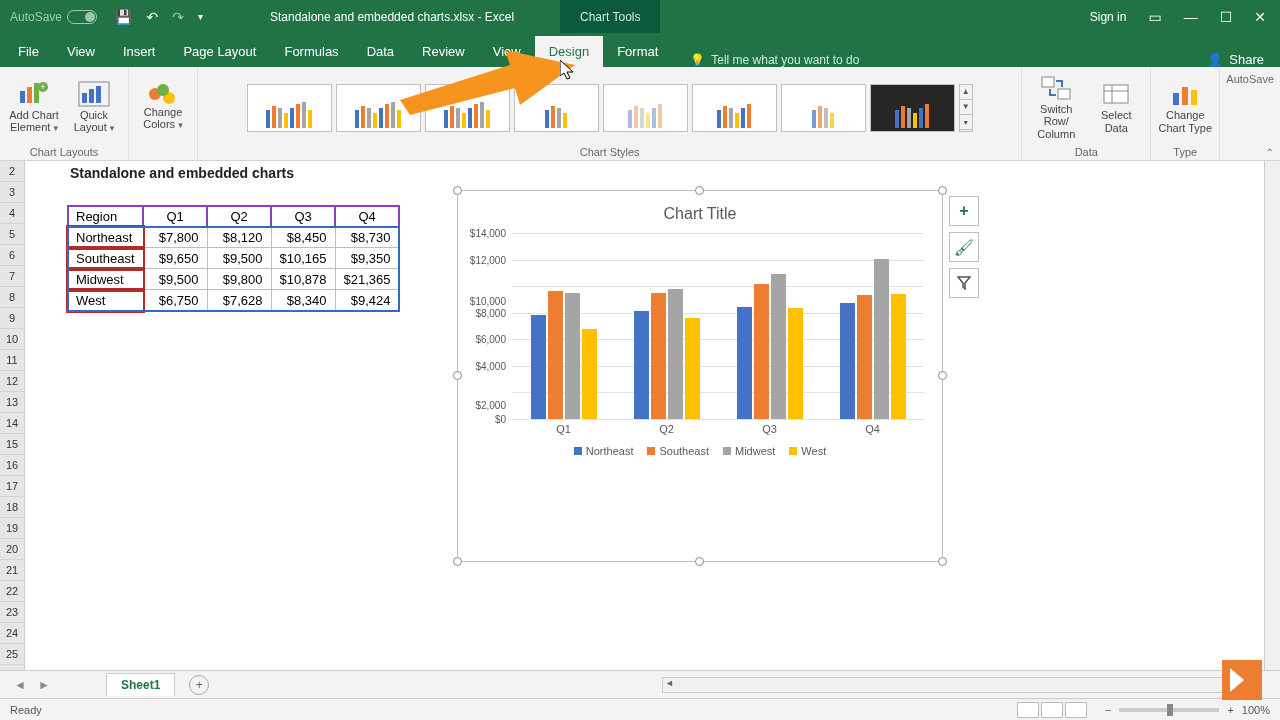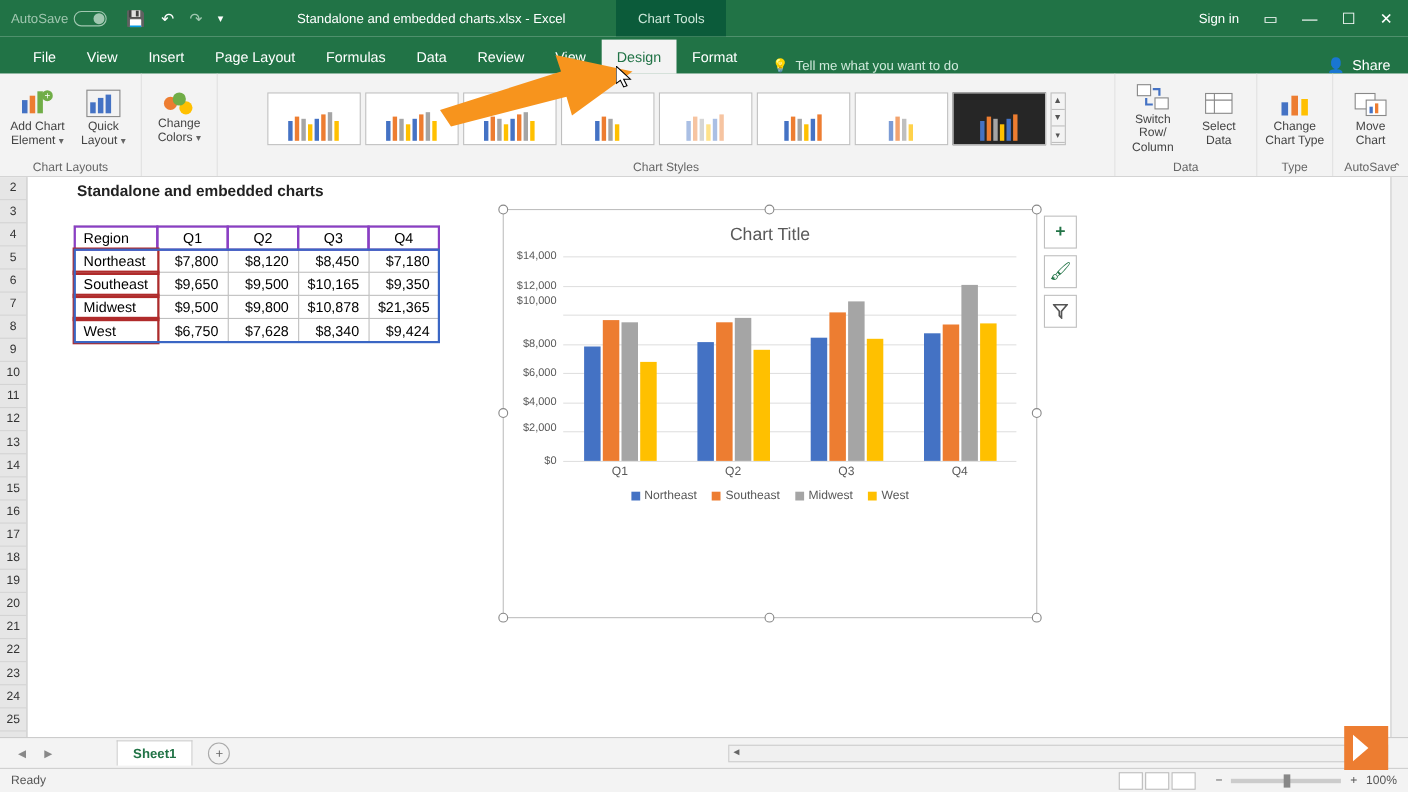--- a/index.html
+++ b/index.html
@@ -11,21 +11,21 @@
 .autosave-toggle { width:30px; height:14px; border:1px solid #a0c7b0; border-radius:7px; position:relative; }
 .autosave-toggle::after { content:""; position:absolute; right:1px; top:1px; width:10px; height:10px; border-radius:50%; background:#a0c7b0; }
 .qat { display:flex; gap:14px; margin-left:18px; align-items:center; }
 .qat-item { color:#fff; cursor:pointer; font-size:14px; }
 .title-text { position:absolute; left:270px; color:#fff; font-size:12px; }
 .chart-tools { position:absolute; left:560px; top:0; background:#0b5b3a; height:33px; padding:0 20px; display:flex; align-items:center; color:#cfe9db; font-size:12px; }
 .title-right { margin-left:auto; display:flex; gap:22px; margin-right:14px; align-items:center; }
 .title-right span { color:#fff; font-size:14px; cursor:pointer; }
 
 
-.ribbontabs { height:34px; background:#217346; display:flex; align-items:flex-end; padding-left:16px; color:#fff; font-size:13px; }
+.ribbontabs { height:34px; background:#217346; display:flex; align-items:flex-end; padding-left:4px; color:#fff; font-size:13px; }
 .ribbontabs .tab { padding:8px 14px; cursor:pointer; }
 .ribbontabs .tab.active { background:#f3f3f3; color:#217346; }
 .tell-me { display:flex; align-items:center; gap:6px; color:#cfe9db; margin-left:18px; font-size:12px; }
 .share { margin-left:auto; margin-right:16px; display:flex; align-items:center; gap:6px; color:#fff; }
 
 
 .ribbon { height:94px; background:#f3f3f3; border-bottom:1px solid #d4d4d4; display:flex; position:relative; }
 .group { display:flex; flex-direction:column; align-items:center; border-right:1px solid #e1e1e1; height:100%; padding:4px 6px 2px 6px; }
 .group-content { flex:1; display:flex; align-items:center; gap:4px; }
 .group-label { font-size:11px; color:#666; margin-top:2px; }
@@ -334,32 +334,20 @@
             <rect x="22" y="9" width="6" height="15" fill="#ffc000"></rect>
           </svg>
         <span>Change</span>
         <span>Chart Type</span>
       </div>
     </div>
     <div class="group-label">Type</div>
   </div>
 
   <div class="group" style="border-right:none">
-    <div class="group-content">
-      <div class="big-btn">
-        <svg class="icon" viewBox="0 0 32 26">
-            <rect x="2" y="4" width="18" height="14" fill="#fff" stroke="#888"></rect>
-            <rect x="12" y="10" width="18" height="14" fill="#fff" stroke="#888"></rect>
-            <rect x="15" y="16" width="3" height="6" fill="#4472c4"></rect>
-            <rect x="20" y="13" width="3" height="9" fill="#ed7d31"></rect>
-          </svg>
-        <span>Move</span>
-        <span>Chart</span>
-      </div>
-    </div>
     <div class="group-label">AutoSave</div>
   </div>
   <span class="collapse-ribbon">⌃</span>
 </div>
 
 <svg class="arrow-ov" width="180" height="70">
   <polygon points="0,50 110,15 105,0 175,15 120,55 115,38 10,65" fill="#f7941d"></polygon>
 </svg>
 
 <svg class="cursor-ov" width="18" height="22">
@@ -405,21 +393,21 @@
         <th style="width:64px">Q3</th>
         <th style="width:64px">Q4</th>
       </tr>
       </tbody>
         <tbody id="data-rows" class="data-body">
           <tr>
             <td class="region-col">Northeast</td>
             <td>$7,800</td>
             <td>$8,120</td>
             <td>$8,450</td>
-            <td>$7,180</td>
+            <td>$8,730</td>
           </tr>
           <tr>
             <td class="region-col">Southeast</td>
             <td>$9,650</td>
             <td>$9,500</td>
             <td>$10,165</td>
             <td>$9,350</td>
           </tr>
           <tr>
             <td class="region-col">Midwest</td>
@@ -437,29 +425,29 @@
           </tr>
         </tbody>
     </table>
 
     <div class="chart-box">
       <div class="chart-title">Chart Title</div>
       <div class="chart-plot" id="chart-plot">
           <div class="gridline" style="top: 186px;"></div>
           <div class="y-label" style="top: 186px;">$0</div>
           <div class="gridline" style="top: 159.429px;"></div>
-          <div class="y-label" style="top: 156px;">$2,000</div>
+          <div class="y-label" style="top: 172px;">$2,000</div>
           <div class="gridline" style="top: 132.857px;"></div>
           <div class="y-label" style="top: 132.857px;">$4,000</div>
           <div class="gridline" style="top: 106.286px;"></div>
           <div class="y-label" style="top: 106.286px;">$6,000</div>
           <div class="gridline" style="top: 79.7143px;"></div>
           <div class="y-label" style="top: 79.7143px;">$8,000</div>
           <div class="gridline" style="top: 53.1429px;"></div>
-          <div class="y-label" style="top: 41px;">$10,000</div>
+          <div class="y-label" style="top: 68px;">$10,000</div>
           <div class="gridline" style="top: 26.5714px;"></div>
           <div class="y-label" style="top: 26.5714px;">$12,000</div>
           <div class="gridline" style="top: 0px;"></div>
           <div class="y-label" style="top: 0px;">$14,000</div>
           <div class="bars-area">
             <div class="cat-group">
               <div class="bar" style="background: rgb(68, 114, 196); height: 103.629px;"></div>
               <div class="bar" style="background: rgb(237, 125, 49); height: 128.207px;"></div>
               <div class="bar" style="background: rgb(165, 165, 165); height: 126.214px;"></div>
               <div class="bar" style="background: rgb(255, 192, 0); height: 89.6786px;"></div>

